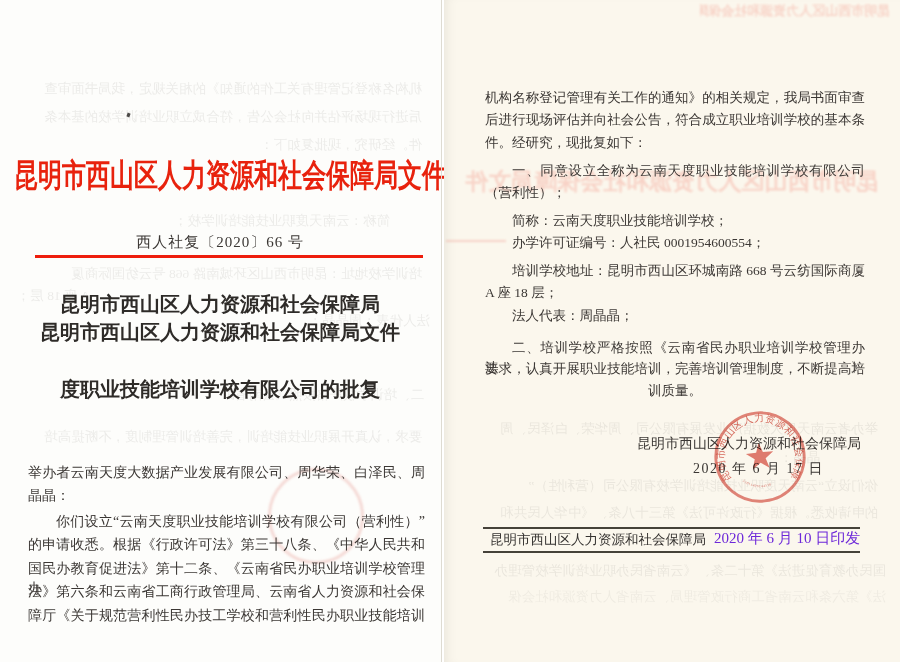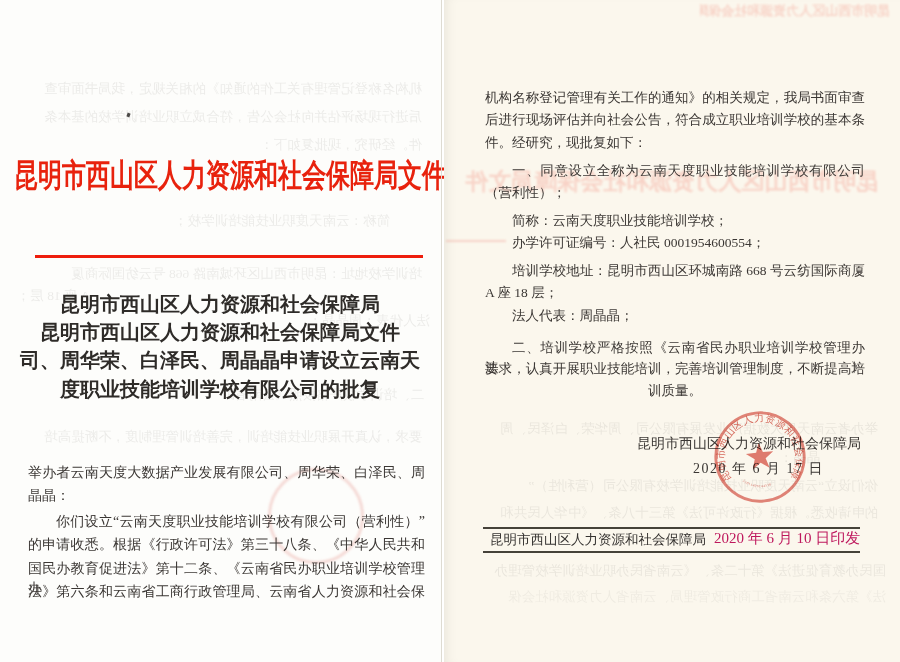--- a/index.html
+++ b/index.html
@@ -27,21 +27,21 @@
   .red-rule{left:35px;top:255px;width:388px;height:2.5px;background:#ee1d0c;}
   .title-line{left:19px;width:402px;text-align:center;color:#2e2b28;font-weight:bold;font-size:20px;height:26px;line-height:26px;white-space:nowrap;}
   .lbody{left:28px;width:397px;}
 
   
   .rbody{left:41px;width:380px;font-size:13.5px;}
   .signature{left:193px;top:435px;font-size:14px;color:#3b3734;white-space:nowrap;}
   .sig-date{left:249px;top:460px;font-size:14px;color:#3b3734;letter-spacing:1.5px;white-space:nowrap;}
   .footer-rule{left:39px;width:377px;height:1.5px;background:#454239;}
   .footer-left{left:46px;top:531px;font-size:13.5px;color:#353230;white-space:nowrap;}
-  .footer-right{left:270px;top:529px;font-size:15px;color:#be185d;white-space:nowrap;}
+  .footer-right{left:270px;top:529px;font-size:15px;color:#6d28d9;white-space:nowrap;}
 
   
   #seal{left:268px;top:409px;width:96px;height:96px;mix-blend-mode:multiply;transform:rotate(-6deg);opacity:.88;}
 
   
   .bleed{position:absolute;transform:scaleX(-1);color:#8d8a84;opacity:.15;filter:blur(.4px);
          font-size:13.5px;white-space:nowrap;overflow:hidden;height:18px;line-height:18px;}
   .bleed-red{color:#e8220d;opacity:.17;filter:blur(.9px);font-weight:bold;}
   .bleed-seal{position:absolute;border-radius:50%;filter:blur(1.2px);}
   .speck{position:absolute;background:rgba(45,42,40,.85);}
@@ -58,34 +58,35 @@
   <div class="bleed" style="top:265px;left:20px;width:402px;">培训学校地址：昆明市西山区环城南路 668 号云纺国际商厦</div>
   <div class="bleed" style="top:287px;left:2px;width:88px;">A 座 18 层；</div>
   <div class="bleed" style="top:312px;left:300px;width:130px;">法人代表：周晶晶；</div>
   <div class="bleed" style="top:386px;left:228px;width:196px;">二、培训学校严格按照《云南省民办职业培训学校管理办法》</div>
   <div class="bleed" style="top:428px;left:22px;width:400px;">要求，认真开展职业技能培训，完善培训管理制度，不断提高培</div>
   <div class="bleed-seal" style="left:268px;top:468px;width:90px;height:90px;border:3px solid rgba(216,82,71,.20);"></div>
   <div class="speck" style="left:127px;top:113px;width:3px;height:4px;transform:rotate(20deg);"></div>
 
   <div class="abs agency-header">昆明市西山区人力资源和社会保障局文件</div>
 
+  <div class="abs doc-number">西人社复〔2020〕66 号</div>
 
   <div class="abs red-rule"></div>
 
   <div class="abs title-line" style="top:291px;">昆明市西山区人力资源和社会保障局</div>
   <div class="abs title-line" style="top:319px;">昆明市西山区人力资源和社会保障局文件</div>
-  <div class="abs title-line" style="top:347px;">司、周华荣、白泽民、周晶晶申请设立云南天</div>
   <div class="abs title-line" style="top:376px;">度职业技能培训学校有限公司的批复</div>
 
   <div class="line lbody just" style="top:463px;">举办者云南天度大数据产业发展有限公司、周华荣、白泽民、周</div>
   <div class="line lbody" style="top:486px;">晶晶：</div>
   <div class="line lbody just indent" style="top:512px;">你们设立“云南天度职业技能培训学校有限公司（营利性）”</div>
   <div class="line lbody just" style="top:535px;">的申请收悉。根据《行政许可法》第三十八条、《中华人民共和</div>
   <div class="line lbody just" style="top:559px;">国民办教育促进法》第十二条、《云南省民办职业培训学校管理办</div>
   <div class="line lbody just" style="top:582px;">法》第六条和云南省工商行政管理局、云南省人力资源和社会保</div>
+  <div class="line lbody just" style="top:606px;">障厅《关于规范营利性民办技工学校和营利性民办职业技能培训</div>
 </div>
 
 <div id="pageDivider"></div>
 
 <div class="page" id="pageR">
 
   <div class="bleed bleed-red" style="top:2px;left:256px;width:190px;font-size:13px;">昆明市西山区人力资源和社会保障局</div>
   <div class="bleed bleed-red" style="top:167px;left:8px;width:440px;font-size:23px;height:30px;line-height:30px;text-align:center;">昆明市西山区人力资源和社会保障局文件</div>
   <div class="abs" style="top:240px;left:2px;width:60px;height:2.4px;background:rgba(230,50,35,.18);filter:blur(1px);"></div>
   <div class="bleed" style="top:420px;left:14px;width:420px;">举办者云南天度大数据产业发展有限公司、周华荣、白泽民、周</div>

